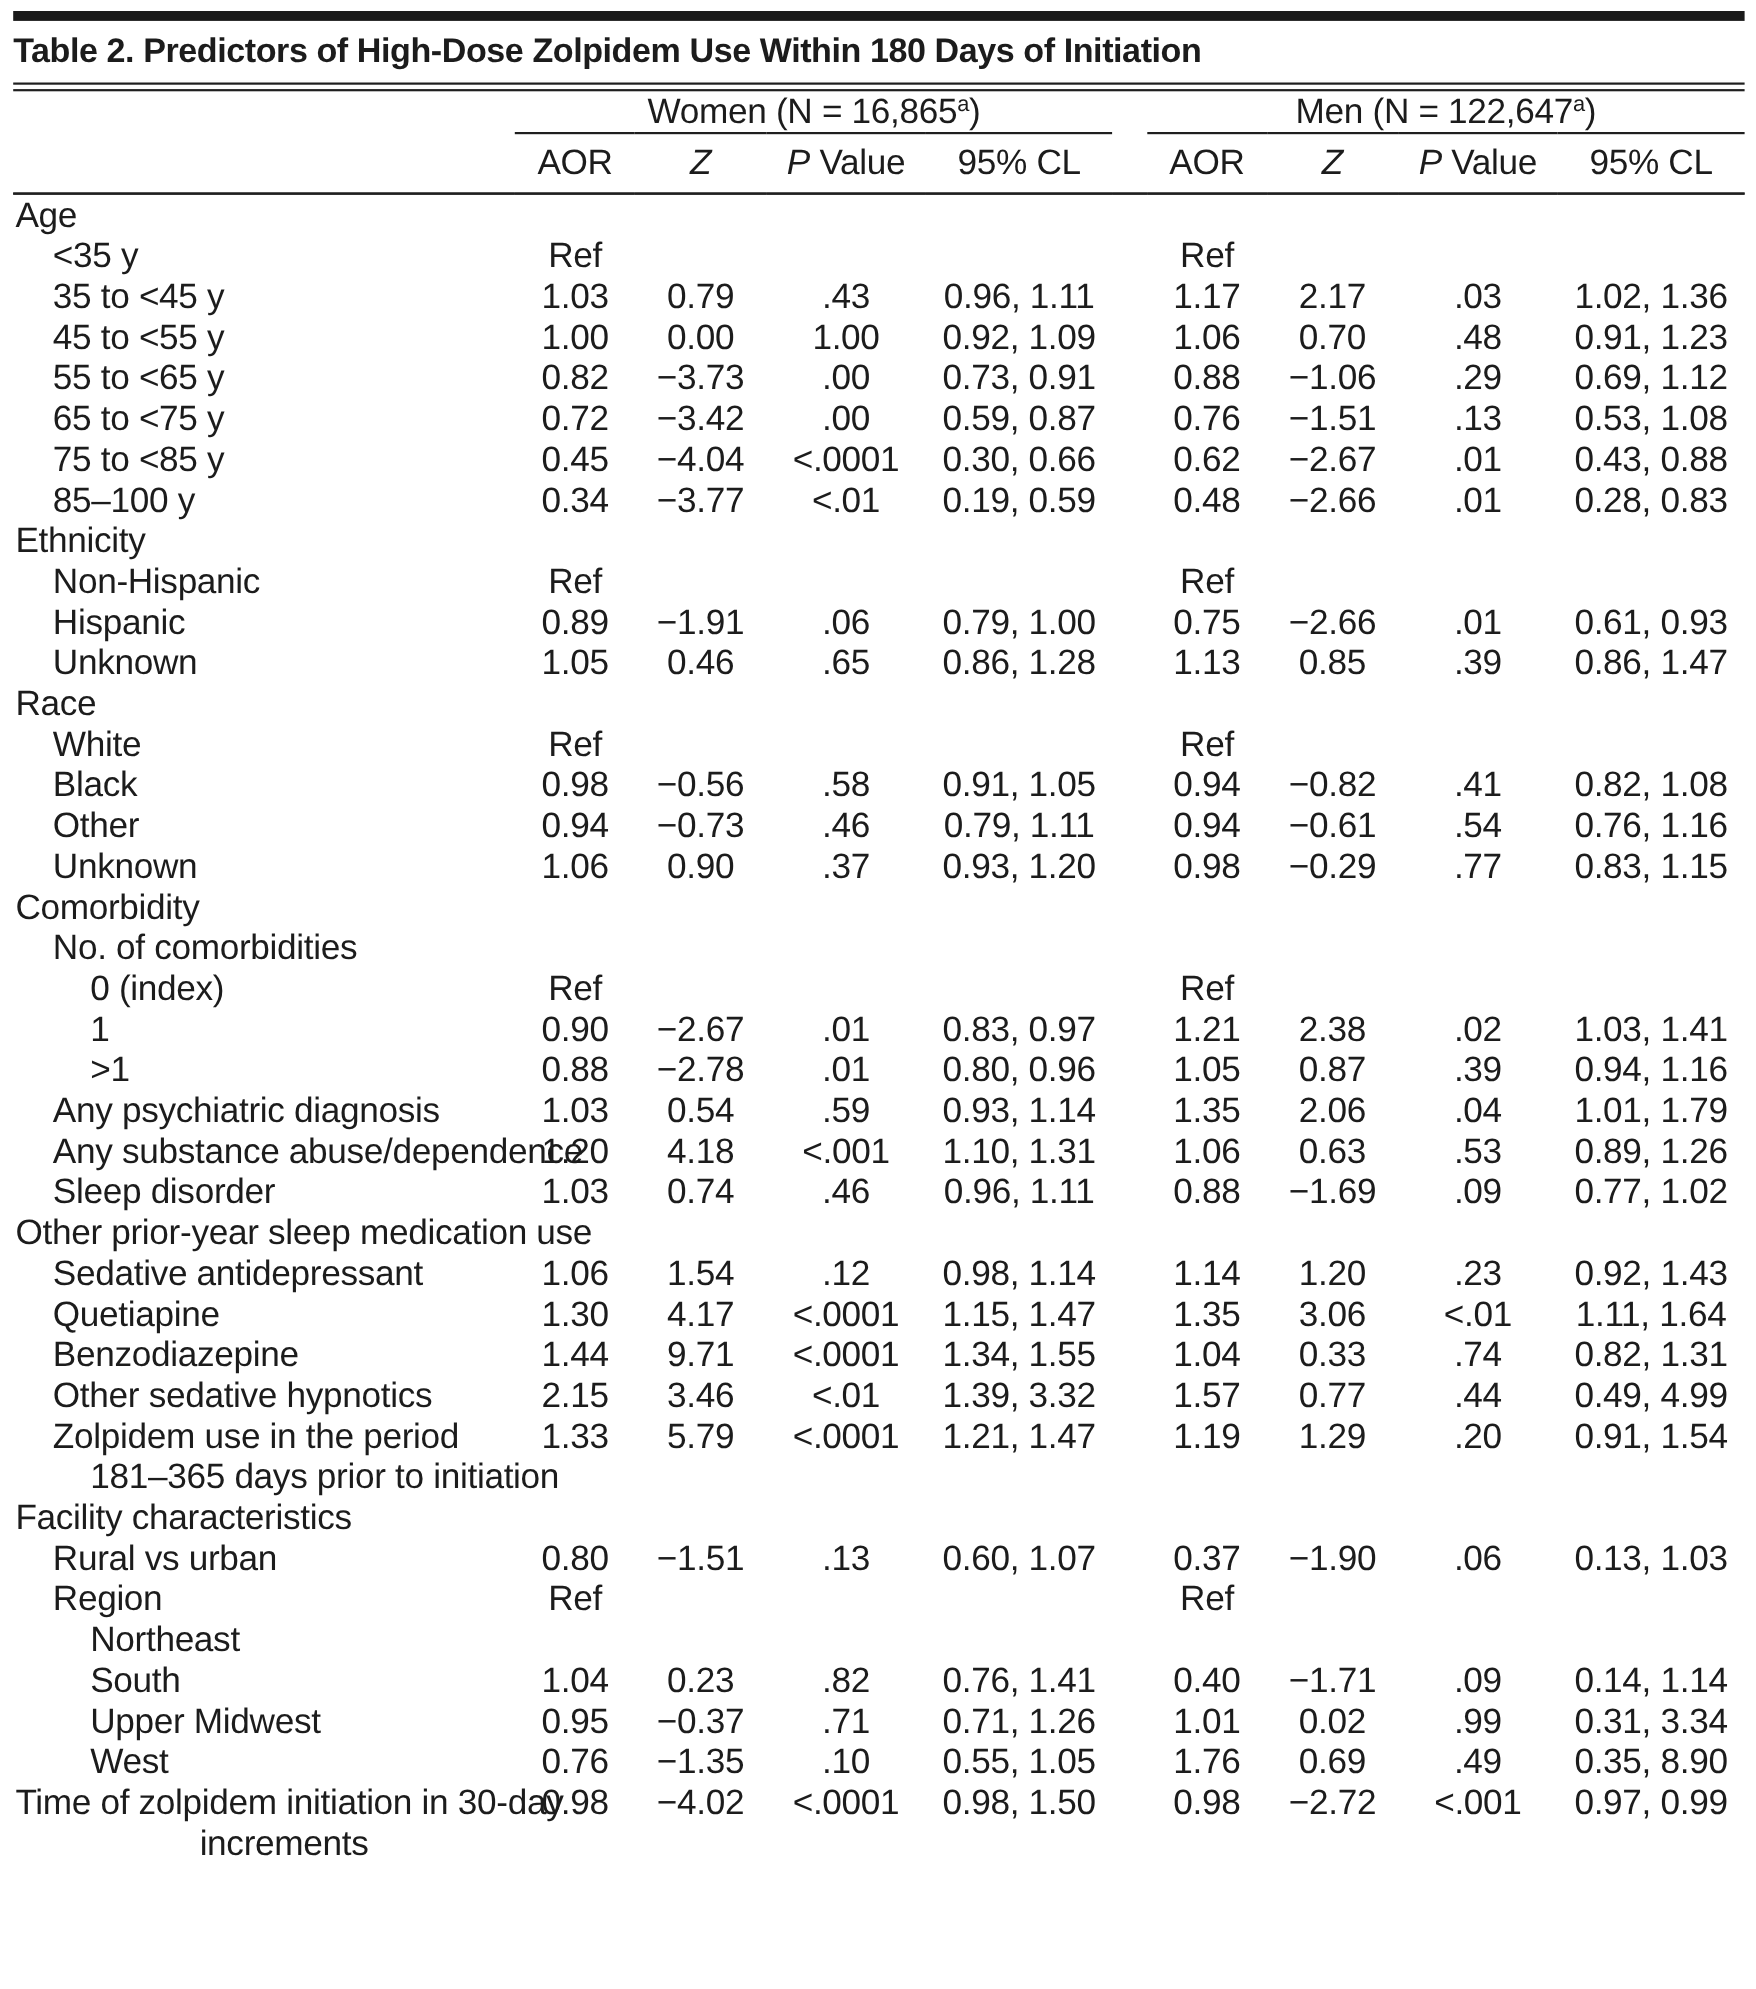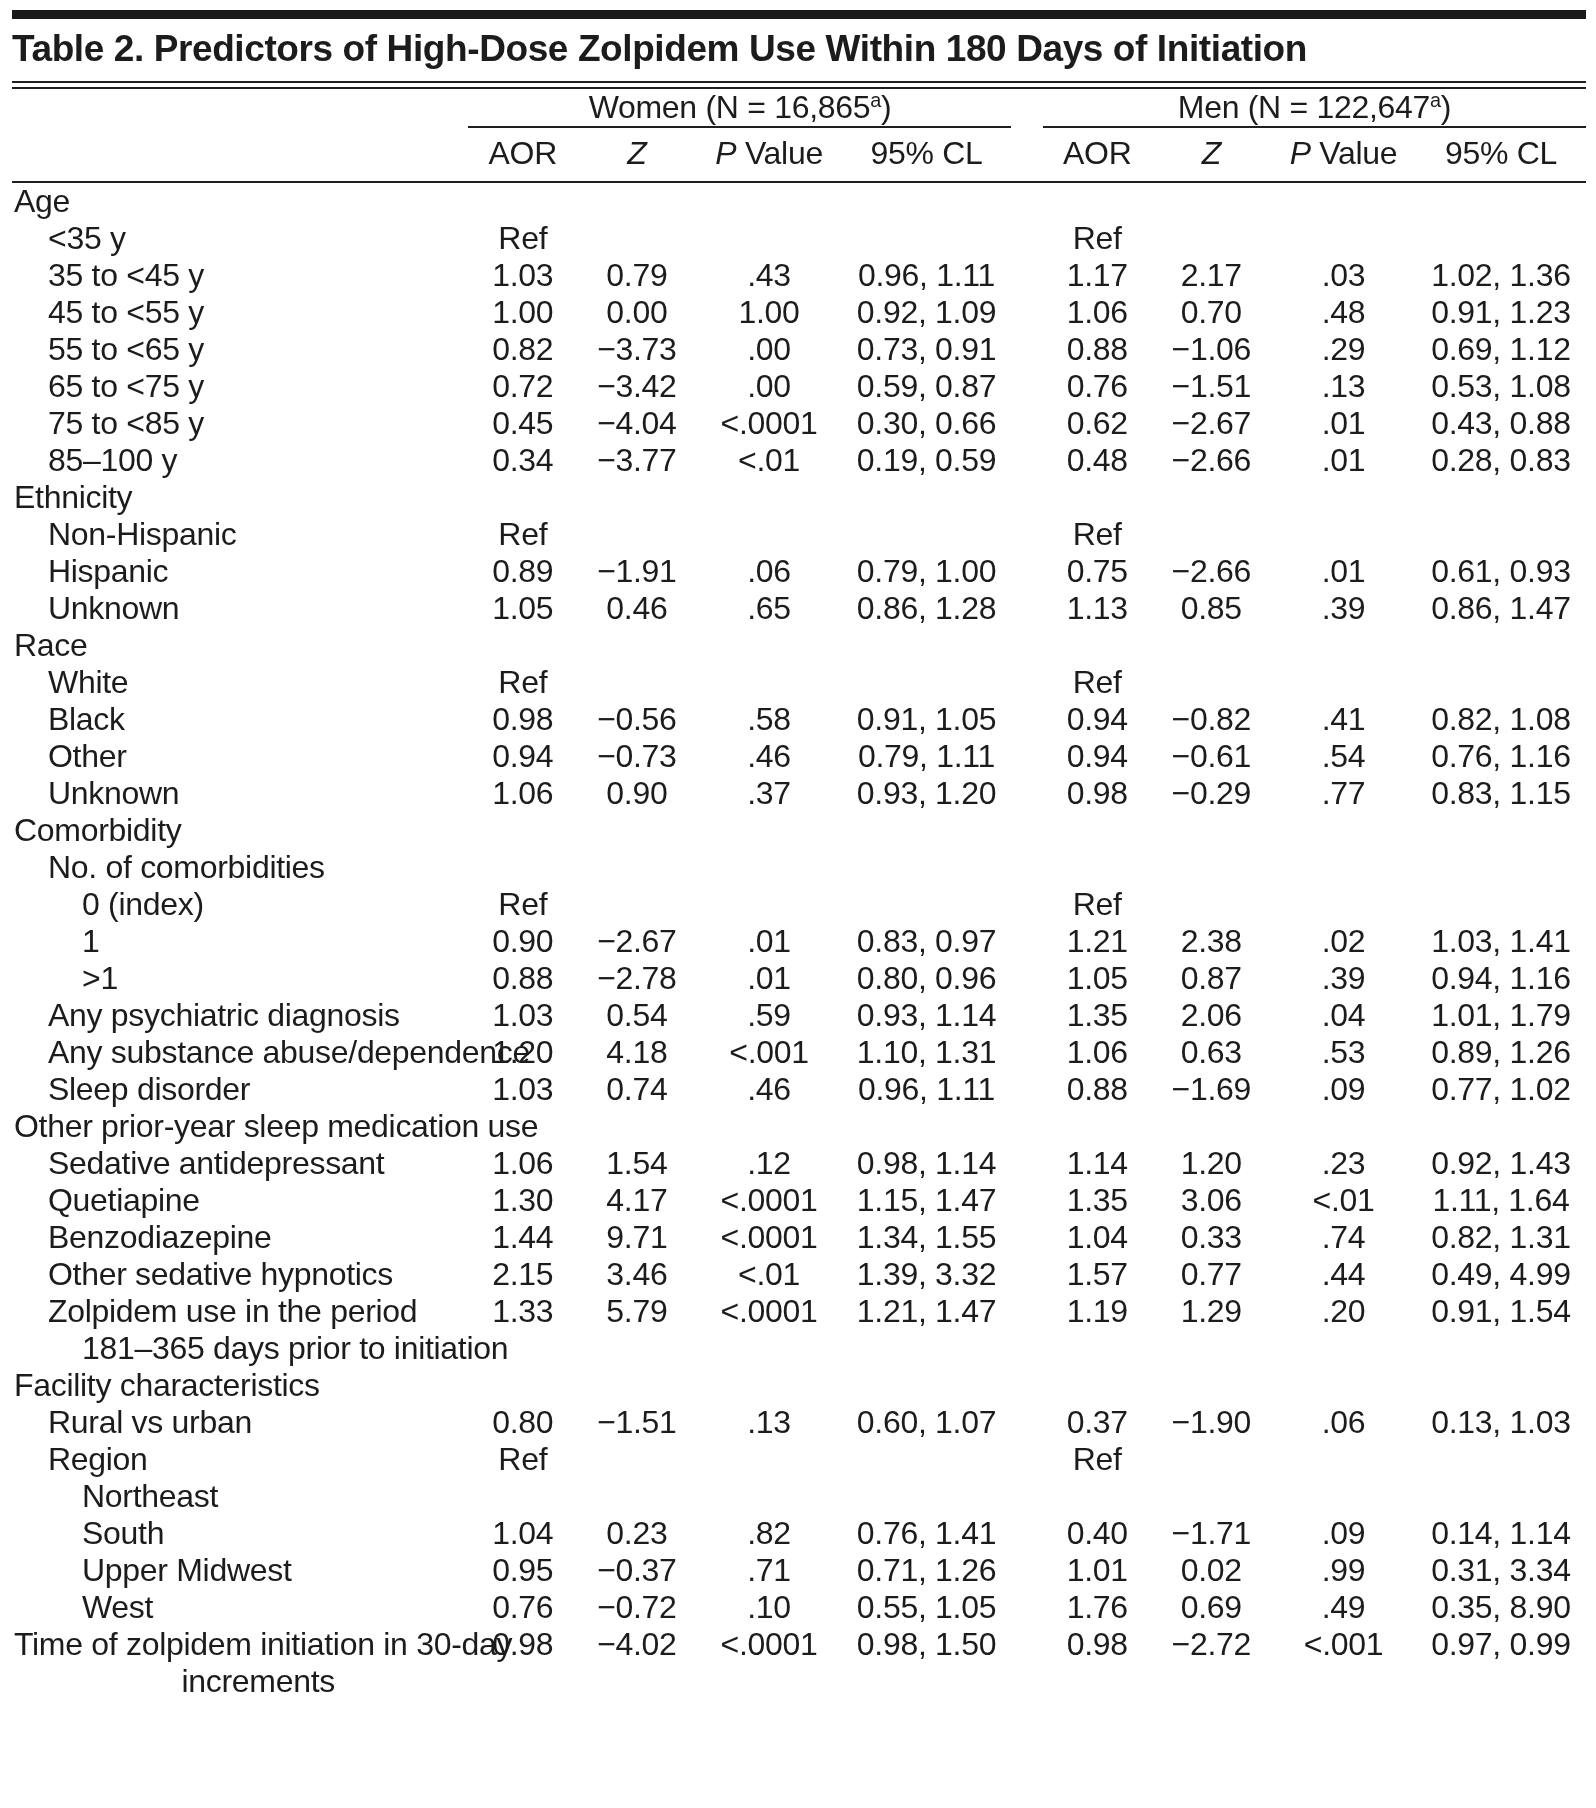--- a/index.html
+++ b/index.html
@@ -15,21 +15,21 @@
   }
   .page {
     padding: 10px 10px 0 12px;
     box-sizing: border-box;
   }
   .topbar {
     height: 9px;
     background: #1a1a1a;
   }
   .title {
-    font-size: 37px;
+    font-size: 31px;
     font-weight: bold;
     letter-spacing: -0.4px;
     padding: 9px 2px 11px 0;
   }
   .double-rule {
     height: 4px;
     border-top: 2px solid #1f1f1f;
     border-bottom: 2px solid #1f1f1f;
   }
   table.results {
@@ -582,21 +582,21 @@
           <td>0.71, 1.26</td>
           <td></td>
           <td>1.01</td>
           <td>0.02</td>
           <td>.99</td>
           <td>0.31, 3.34</td>
         </tr>
         <tr>
           <td class="label-cell" style="padding-left: 70px;">West</td>
           <td>0.76</td>
-          <td>−0.72</td>
+          <td>−1.35</td>
           <td>.10</td>
           <td>0.55, 1.05</td>
           <td></td>
           <td>1.76</td>
           <td>0.69</td>
           <td>.49</td>
           <td>0.35, 8.90</td>
         </tr>
         <tr>
           <td class="label-cell" style="padding-left: 2px;">Time of zolpidem initiation in 30-day</td>

